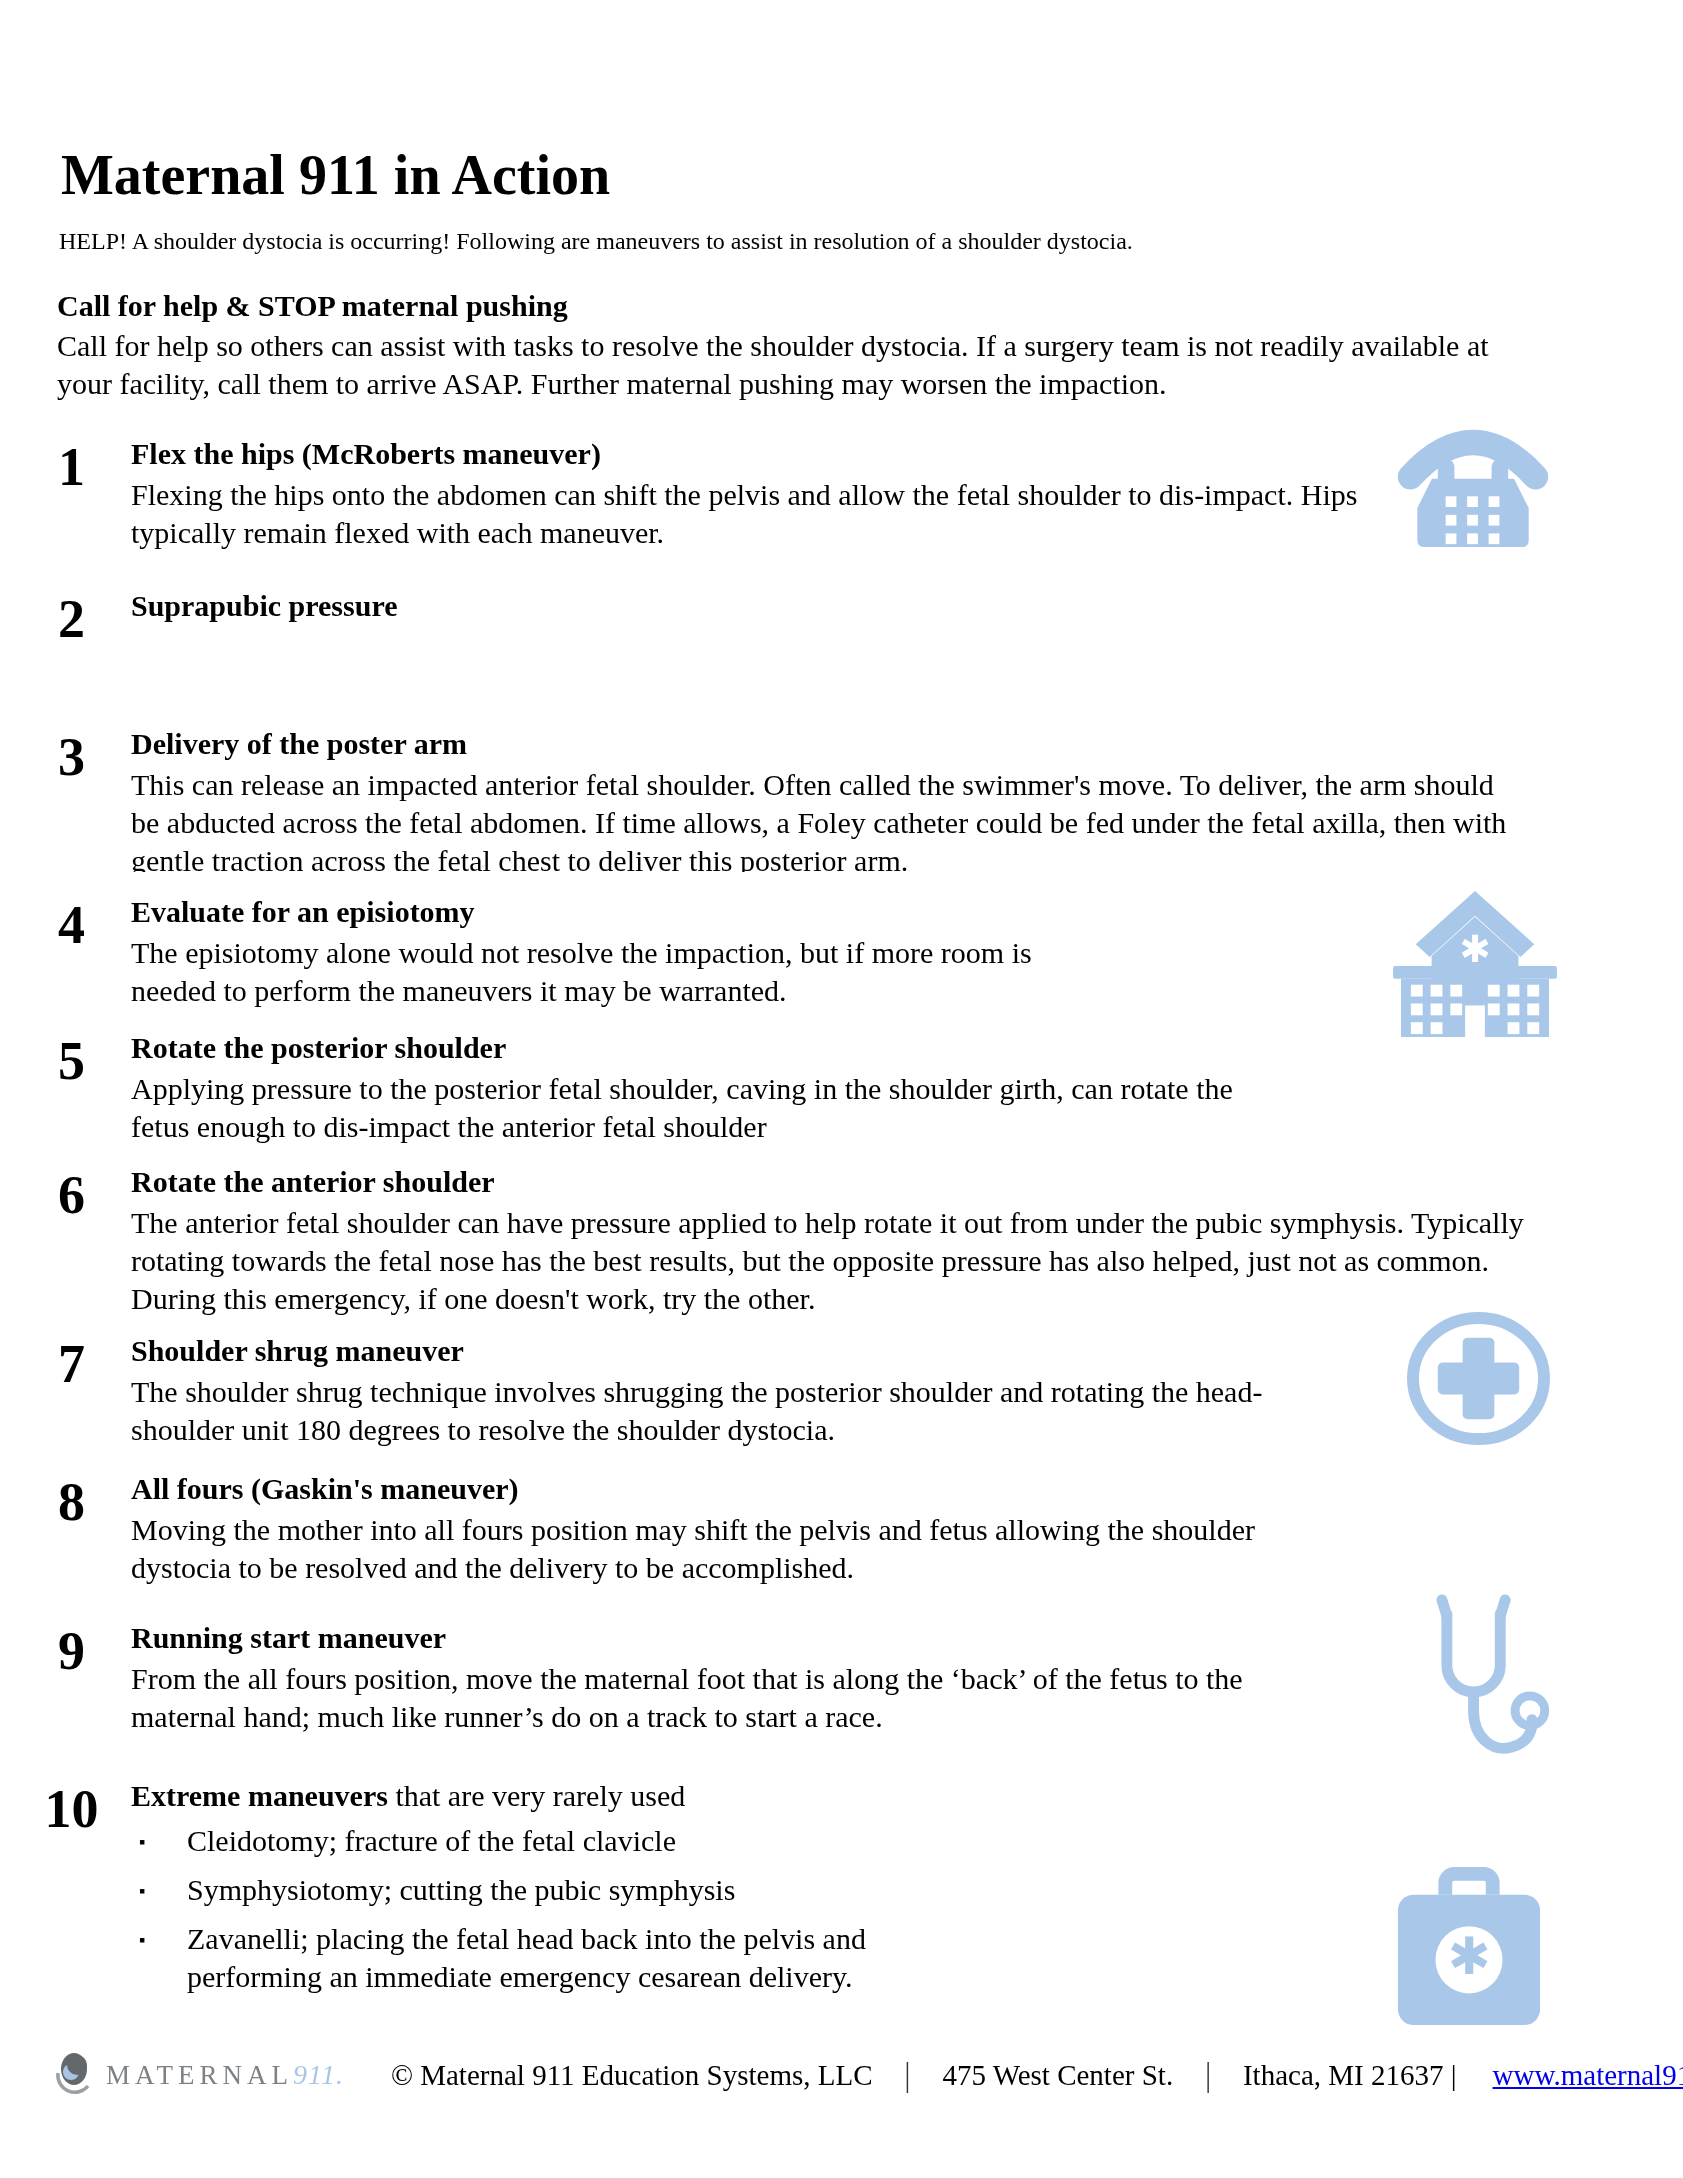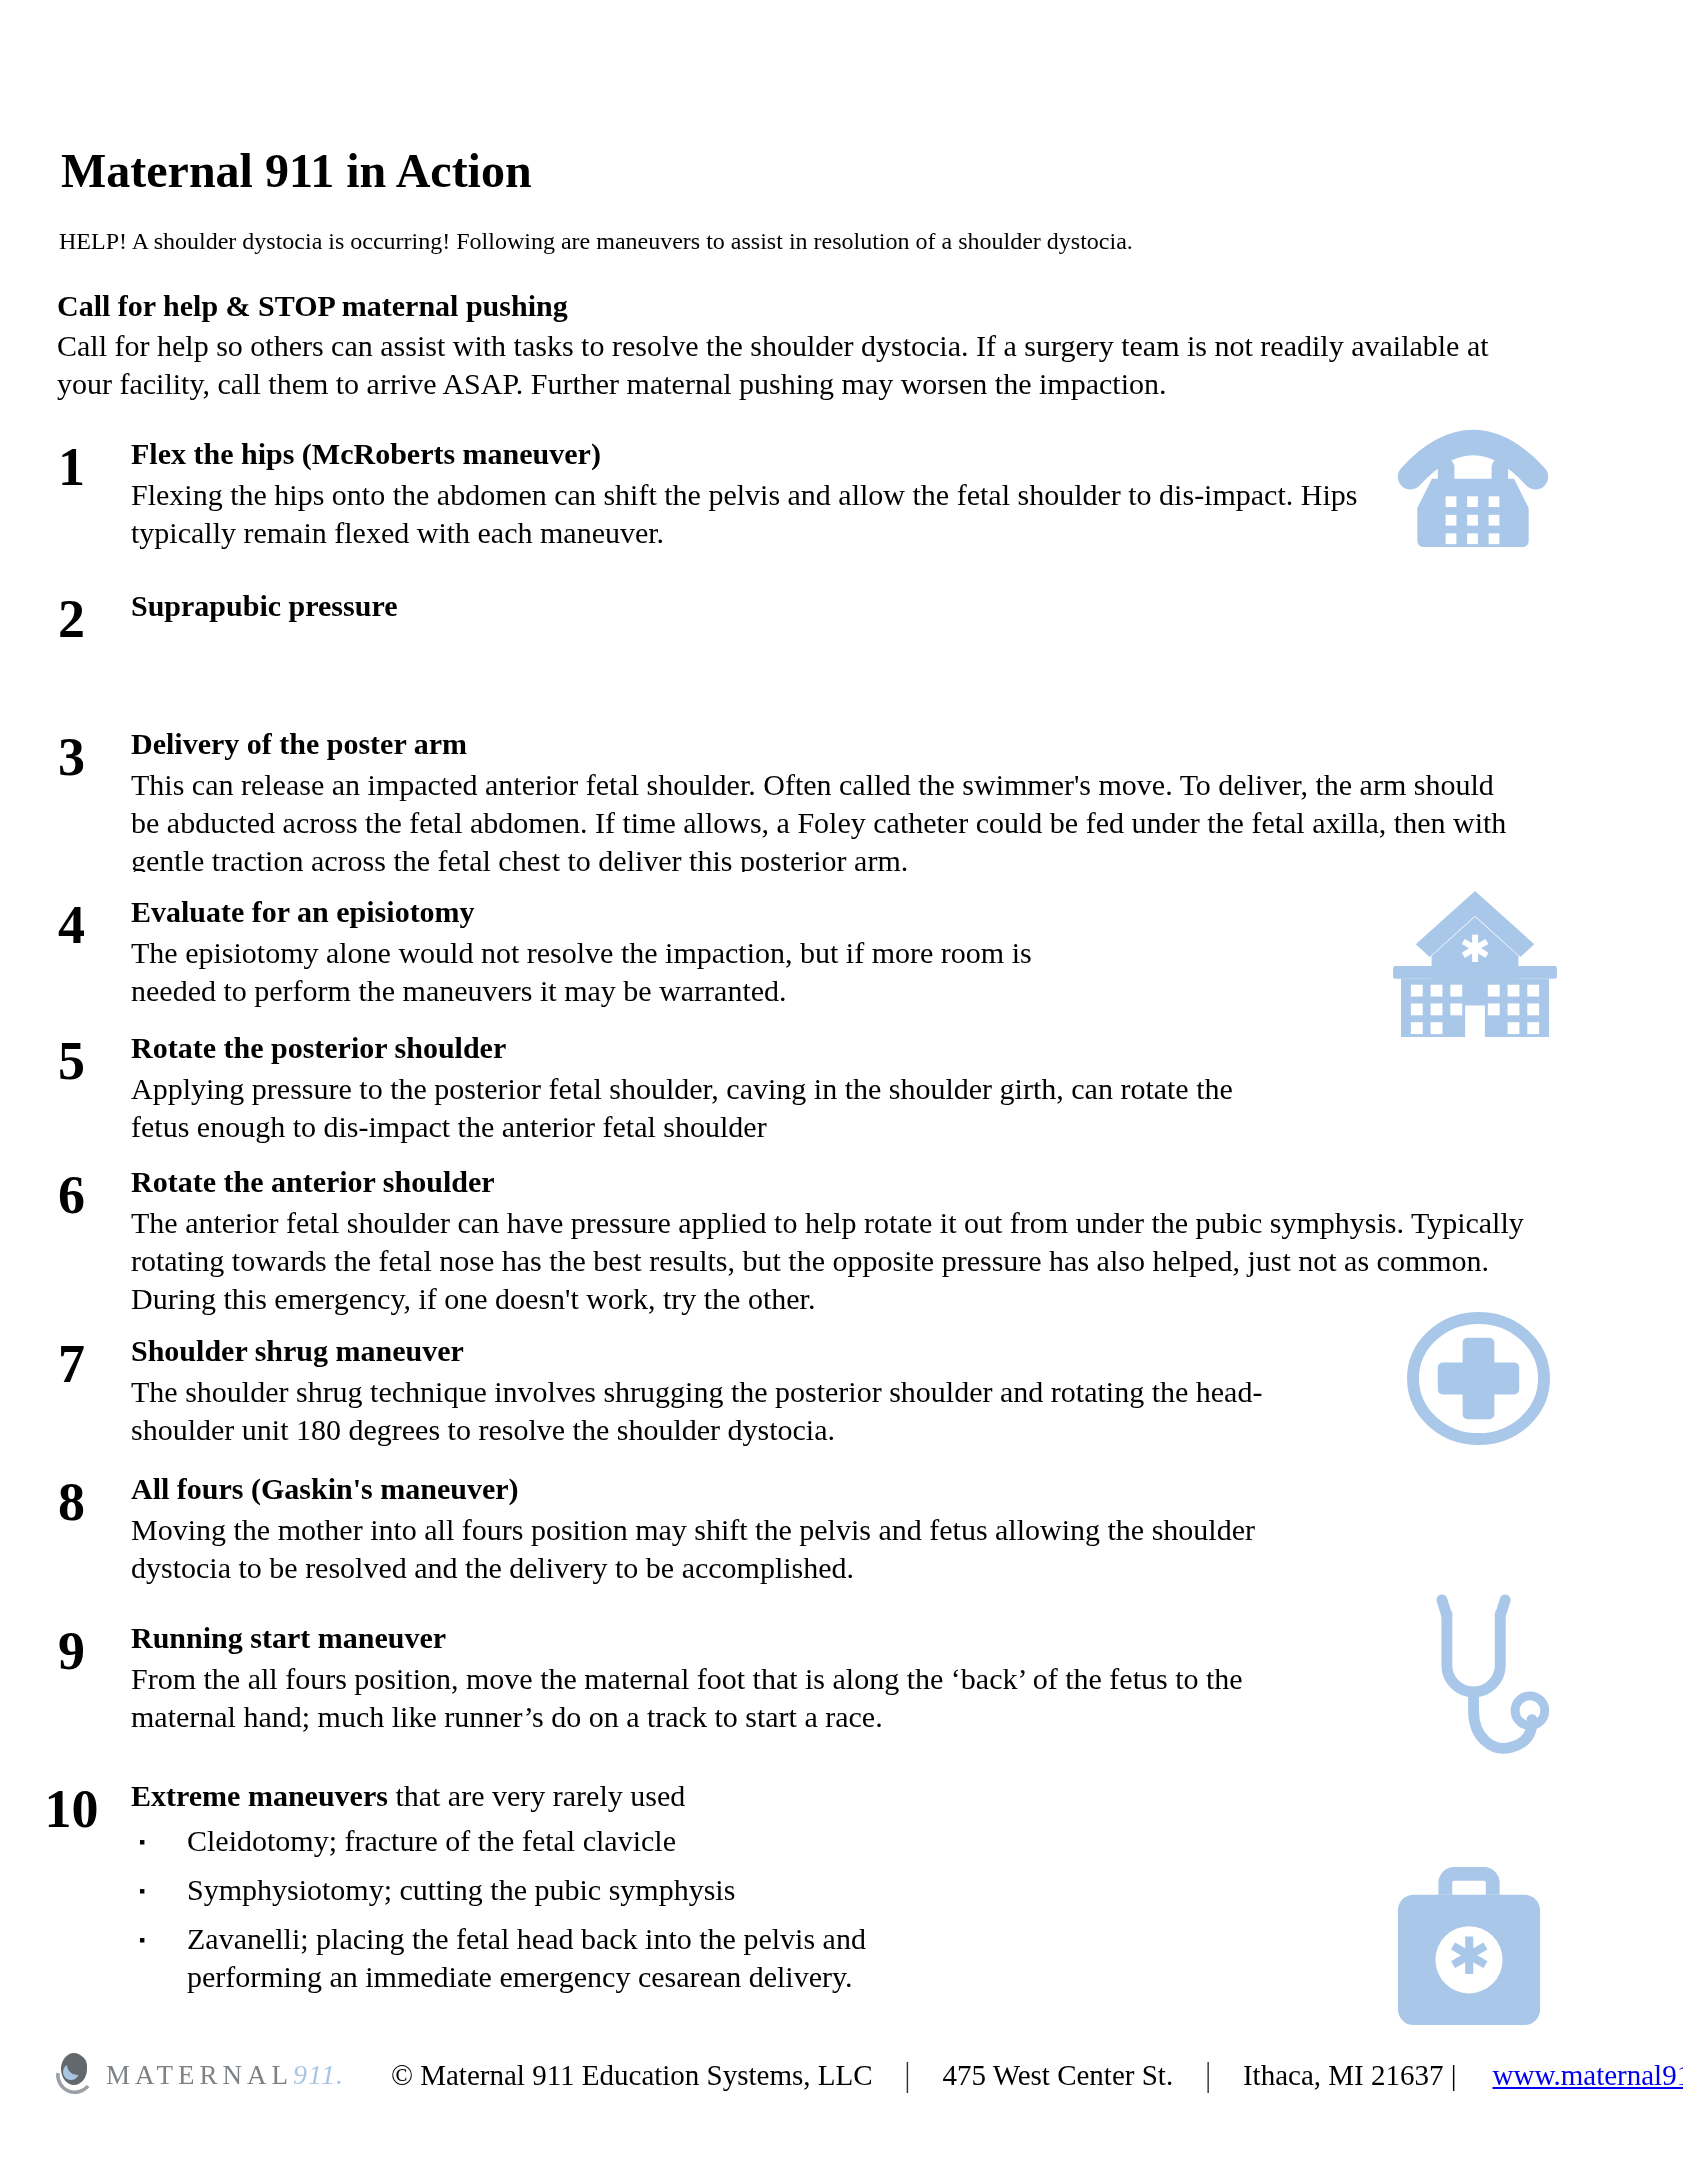--- a/index.html
+++ b/index.html
@@ -1,20 +1,20 @@
 <!DOCTYPE html>
 <html><head>
 <meta charset="utf-8">
 <style>
   html,body{margin:0;padding:0;background:#e8e8e8;}
   .page{
     position:relative;width:1683px;height:2178px;background:#ffffff;
     font-family:"Liberation Serif",serif;color:#000;overflow:hidden;margin:0 auto;
   }
-  .title{position:absolute;left:61px;top:145px;font-size:48px;font-weight:bold;line-height:1.1;}
+  .title{position:absolute;left:61px;top:145px;font-size:56px;font-weight:bold;line-height:1.1;}
   .intro{position:absolute;left:59px;top:222px;font-size:24px;line-height:38px;width:1544px;}
   .callout-h{position:absolute;left:57px;top:287px;font-size:30px;font-weight:bold;line-height:38px;}
   .callout-b{position:absolute;left:57px;top:327px;font-size:30px;line-height:38px;width:1455px;}
 
   .step{position:absolute;left:0;width:1683px;}
   .num{position:absolute;left:42px;width:59px;text-align:center;font-size:54px;font-weight:bold;line-height:1;padding-top:6px;}
   .content{margin-left:131px;}
   .step-h{font-size:30px;font-weight:bold;line-height:40px;}
   .step-h .reg{font-weight:normal;text-align:right;}
   .step-b{font-size:30px;line-height:38px;margin-top:2px;}

